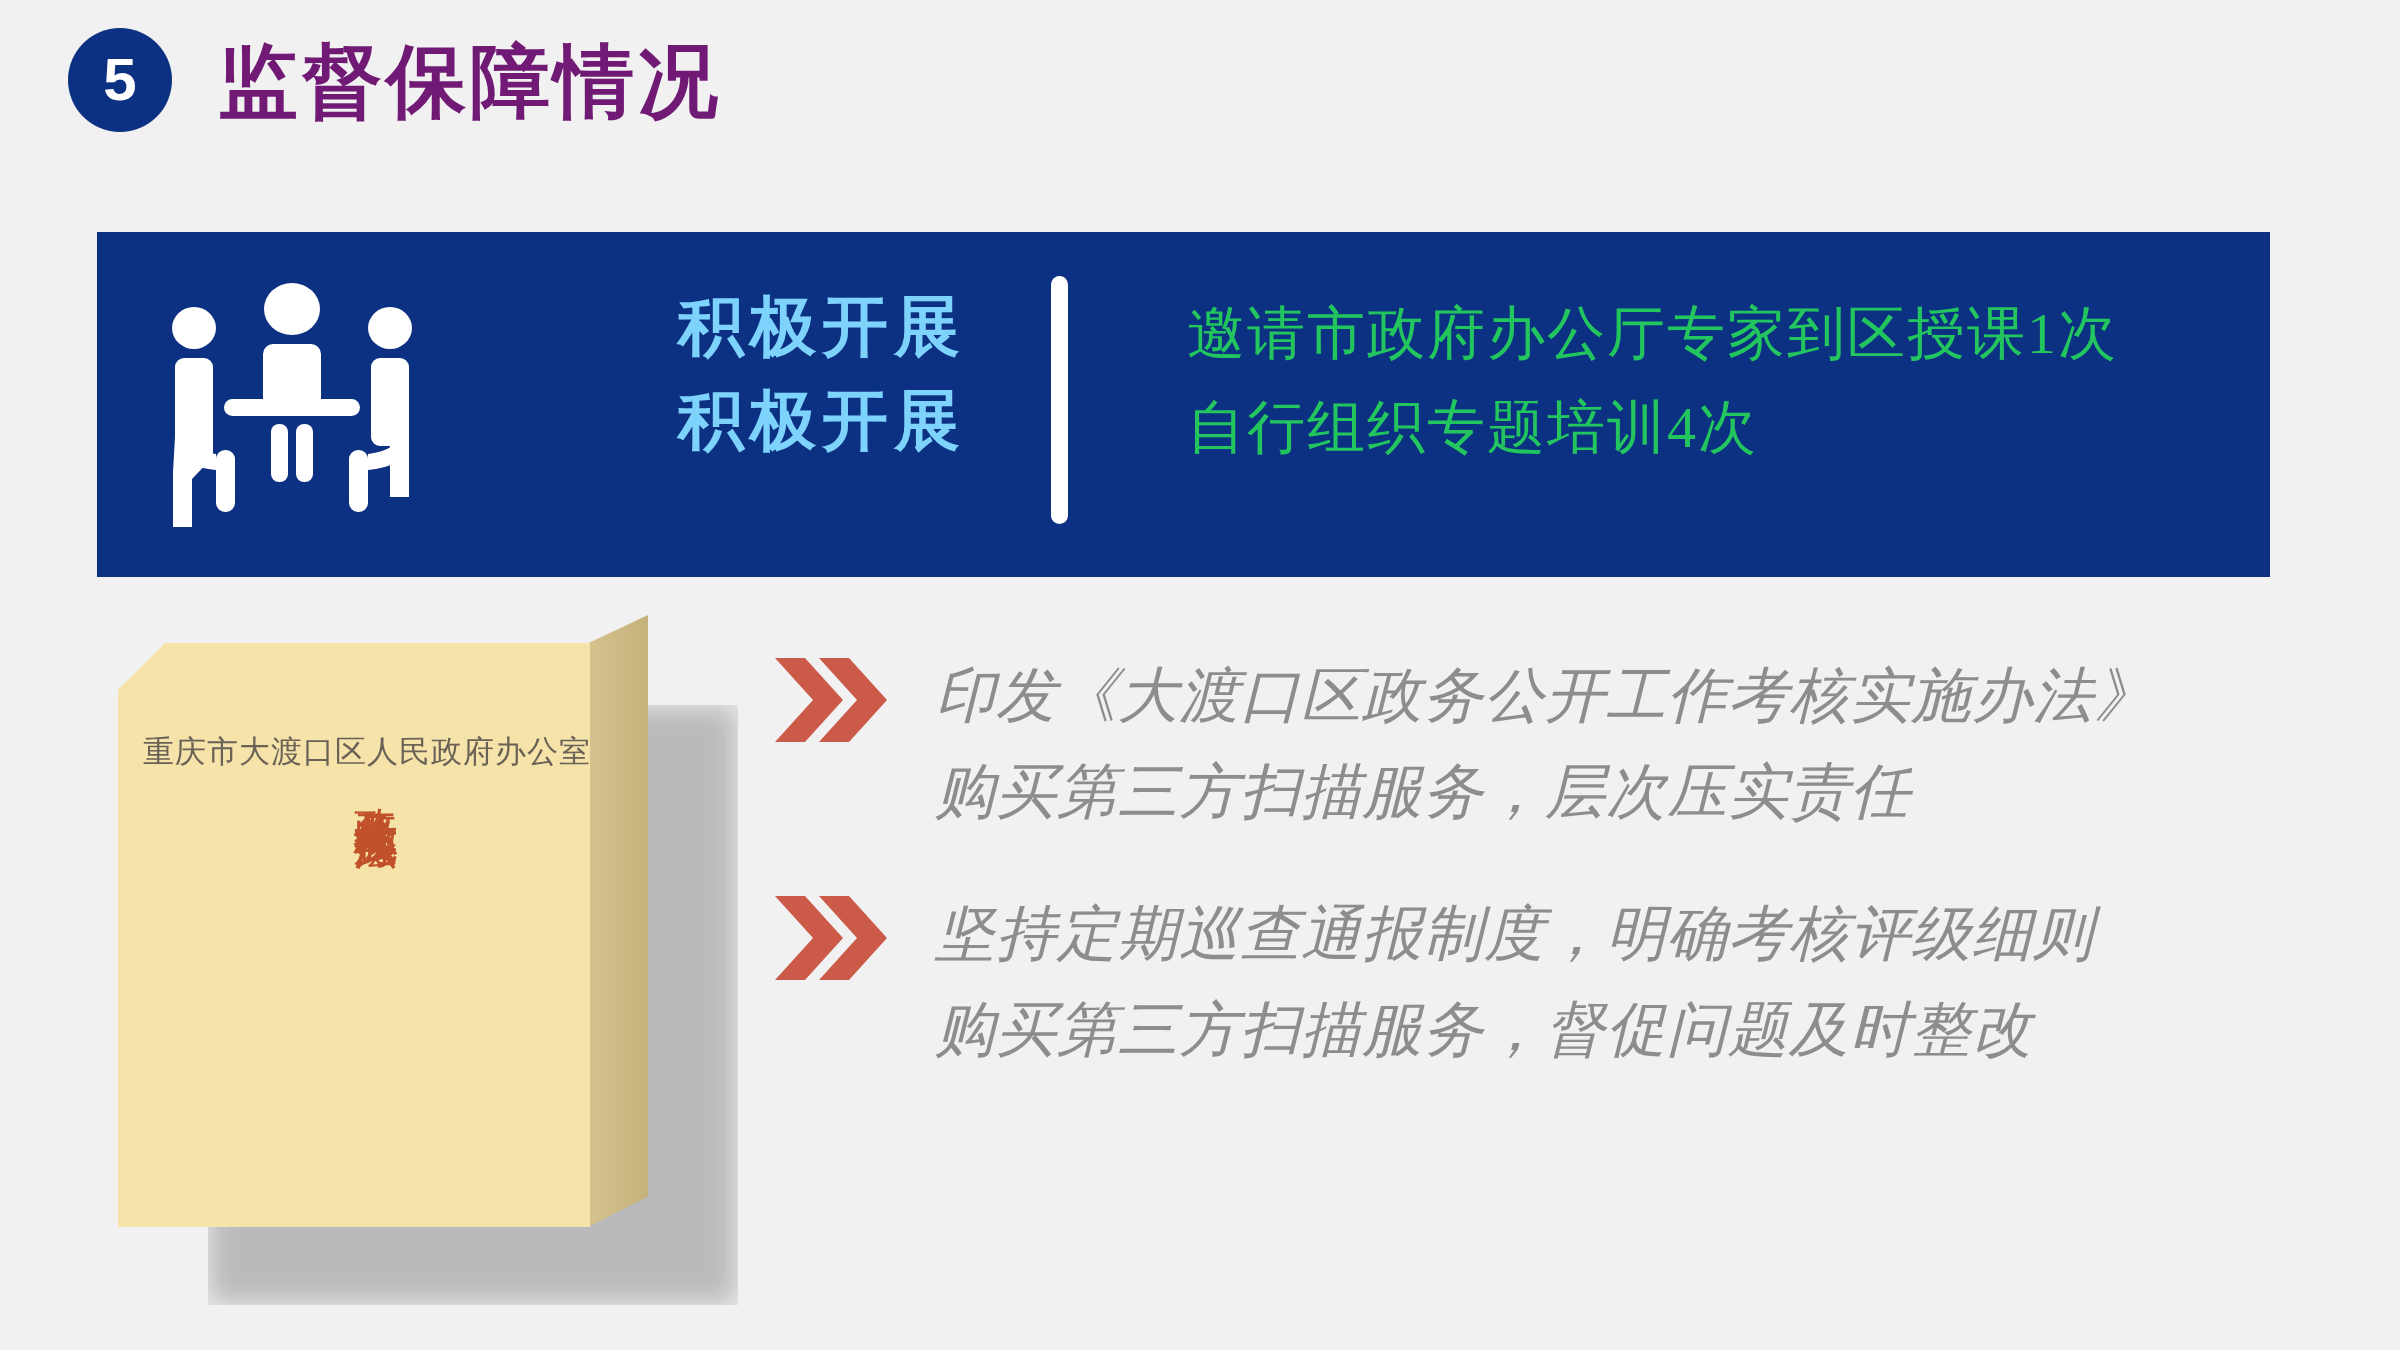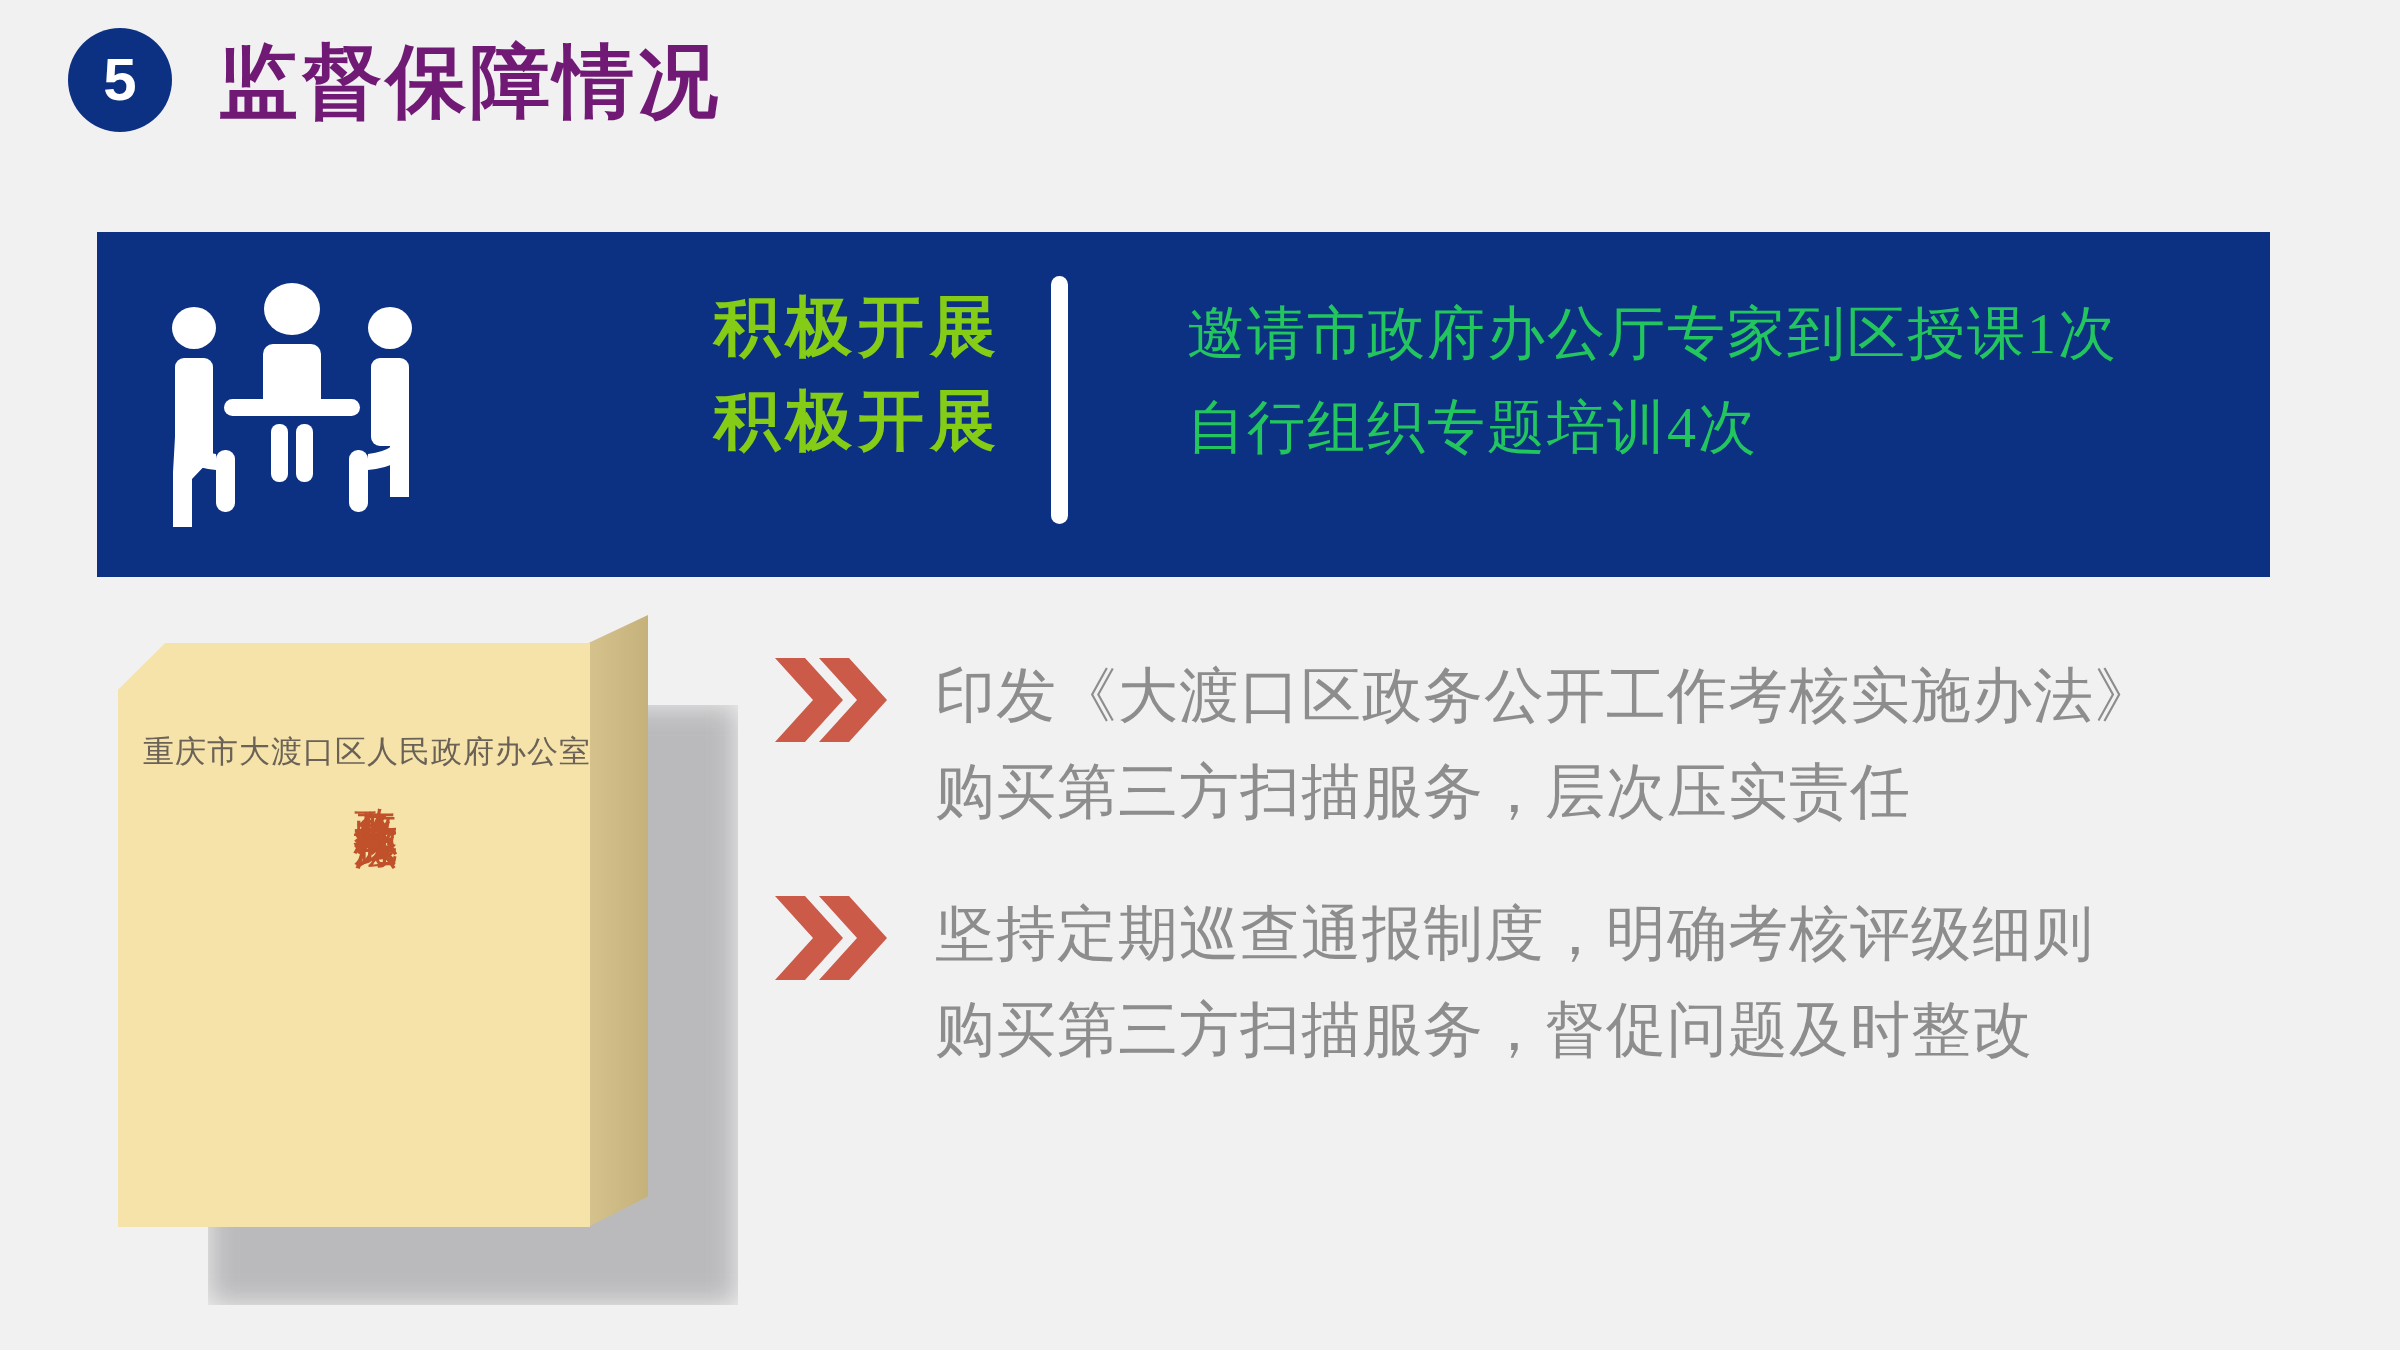--- a/index.html
+++ b/index.html
@@ -58,26 +58,26 @@
   }
   #meeting-icon {
     position: absolute;
     left: 65px; top: 50px;
     width: 260px; height: 245px;
   }
   #banner-heading {
     position: absolute;
     left: 545px; top: 48px;
     width: 360px;
-    color: #84cc16;
+    color: #7dd3fc;
     font-size: 66px;
     font-weight: bold;
     line-height: 1.42;
     letter-spacing: 6px;
-    text-align: right;
+    text-align: center;
     white-space: nowrap;
   }
   #banner-divider {
     position: absolute;
     left: 954px; top: 280px;
     width: 17px; height: 248px;
     background: #ffffff;
     border-radius: 9px;
     margin-top: -236px;
   }
@@ -165,21 +165,21 @@
     margin-top: 10px;
     margin-right: 48px;
   }
   .measure-text {
     flex: 1 1 auto;
     color: #8d8d8d;
     font-size: 60px;
     line-height: 1.6;
     letter-spacing: 1px;
   }
-  .measure-text .m-line { display: block; white-space: nowrap; }
+  .measure-text .m-line { display: block; white-space: nowrap; font-style: italic; }
 </style>
 </head>
 <body>
 
 <div id="slide-header">
   <div id="section-badge">
     <span class="badge-num">5</span>
   </div>
   <div id="page-title">监督保障情况</div>
 </div>

